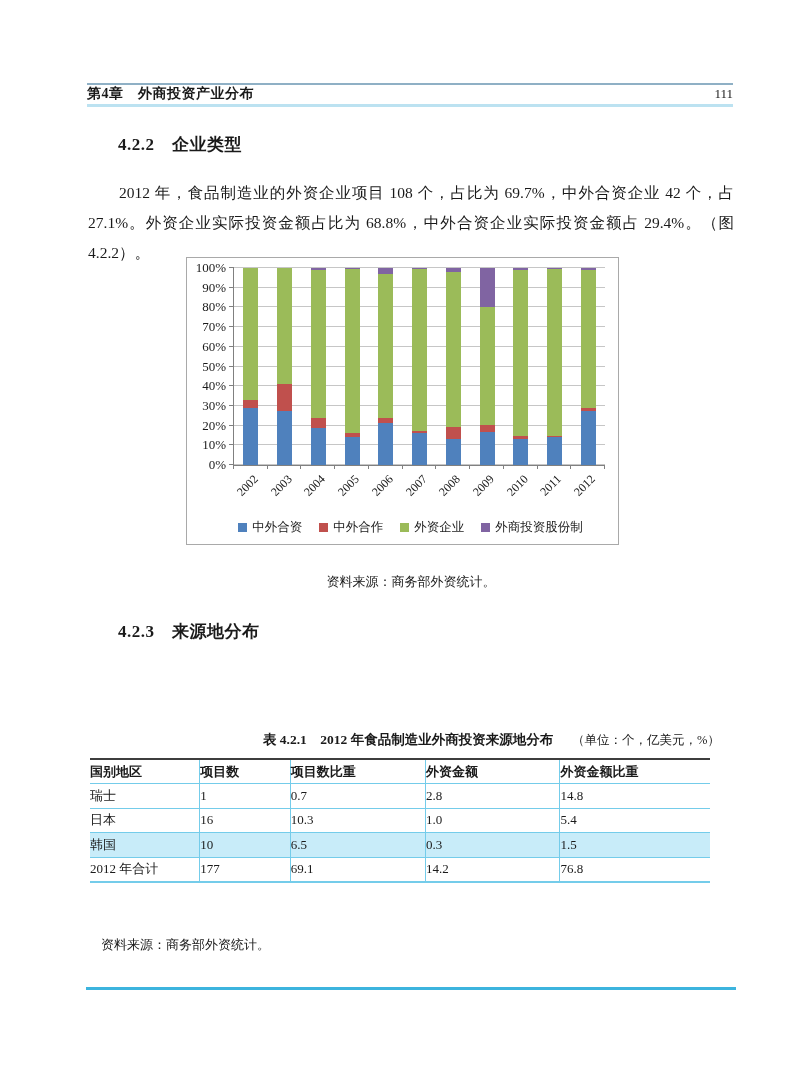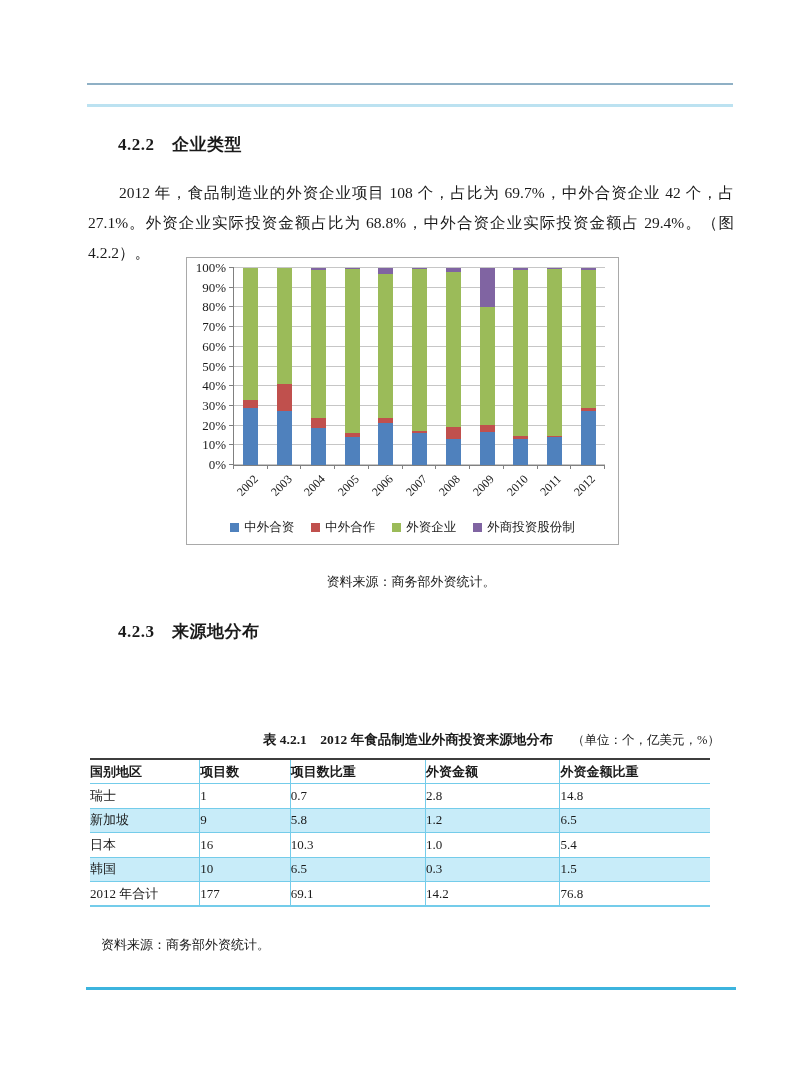--- a/index.html
+++ b/index.html
@@ -34,21 +34,21 @@
   .gridline::before { content:""; position:absolute; left:-5px; width:5px; height:1px; background:#808080; }
   .ytick { position:absolute; right:calc(100% + 8px); font-size:13px; white-space:nowrap; text-align:right; line-height:14px; }
   .slots { position:absolute; left:0; top:0; width:100%; height:100%; display:flex; }
   .slot  { flex:1; position:relative; display:flex; justify-content:center; align-items:flex-end; }
   .bar   { width:15px; height:100%; display:flex; flex-direction:column-reverse; position:relative; z-index:2; }
   .seg   { width:100%; }
   .xtick { position:absolute; top:100%; width:1px; height:4px; background:#808080; }
   .xlabels { position:absolute; left:0; top:calc(100% + 3px); width:100%; height:46px; }
   .xlabel { position:absolute; font-size:12px; white-space:nowrap;
             transform-origin:100% 0; transform:translateX(-100%) rotate(-45deg); }
-  .legend { position:absolute; left:0; bottom:8px; width:100%;
+  .legend { position:absolute; left:8px; bottom:8px; width:100%;
             display:flex; justify-content:center; align-items:center; gap:17px; }
   .legend-item  { display:flex; align-items:center; gap:5px; }
   .legend-swatch{ width:9px; height:9px; }
   .legend-label { font-size:12.5px; }
   
   .fig-caption { position:absolute; left:88px; width:646px; top:550px; text-align:center; font-size:13.5px; font-weight:bold; }
   .fig-source  { position:absolute; left:88px; width:646px; top:573px; text-align:center; font-size:13px; }
   
   .tbl-caption-row { position:absolute; left:96px; width:624px; top:731px; height:20px; }
   .tbl-caption { display:block; width:100%; text-align:center; font-size:13.5px; font-weight:bold; }
@@ -65,20 +65,24 @@
   .tbl-source { position:absolute; left:101px; top:936px; font-size:13px; }
   
   .page-rule-bottom { position:absolute; left:86px; width:650px; top:987px; height:3px; background:#3cb4de; }
 </style>
 </head>
 <body>
 
 <div class="page">
 
   <div class="hdr-rule-top"></div>
+  <div class="hdr-row">
+    <span class="hdr-chapter">第4章　外商投资产业分布</span>
+    <span class="hdr-pagenum">111</span>
+  </div>
   <div class="hdr-rule-bot"></div>
 
   <div class="h-sec h-422">4.2.2　企业类型</div>
   <div class="para para-1">2012 年，食品制造业的外资企业项目 108 个，占比为 69.7%，中外合资企业 42 个，占 27.1%。外资企业实际投资金额占比为 68.8%，中外合资企业实际投资金额占 29.4%。（图 4.2.2）。</div>
 
   <div class="chart-box">
     <div class="plot" id="plot">
       <div id="grid-layer">
           <div class="gridline" style="bottom: 0%;"></div>
           <div class="gridline" style="bottom: 10%;"></div>
@@ -270,27 +274,20 @@
         </tr>
       </thead>
     <tbody id="tbl-body">
         <tr>
           <td>瑞士</td>
           <td>1</td>
           <td>0.7</td>
           <td>2.8</td>
           <td>14.8</td>
         </tr>
-        <tr class="hl">
-          <td>新加坡</td>
-          <td>9</td>
-          <td>5.8</td>
-          <td>1.2</td>
-          <td>6.5</td>
-        </tr>
         <tr>
           <td>日本</td>
           <td>16</td>
           <td>10.3</td>
           <td>1.0</td>
           <td>5.4</td>
         </tr>
         <tr class="hl">
           <td>韩国</td>
           <td>10</td>

